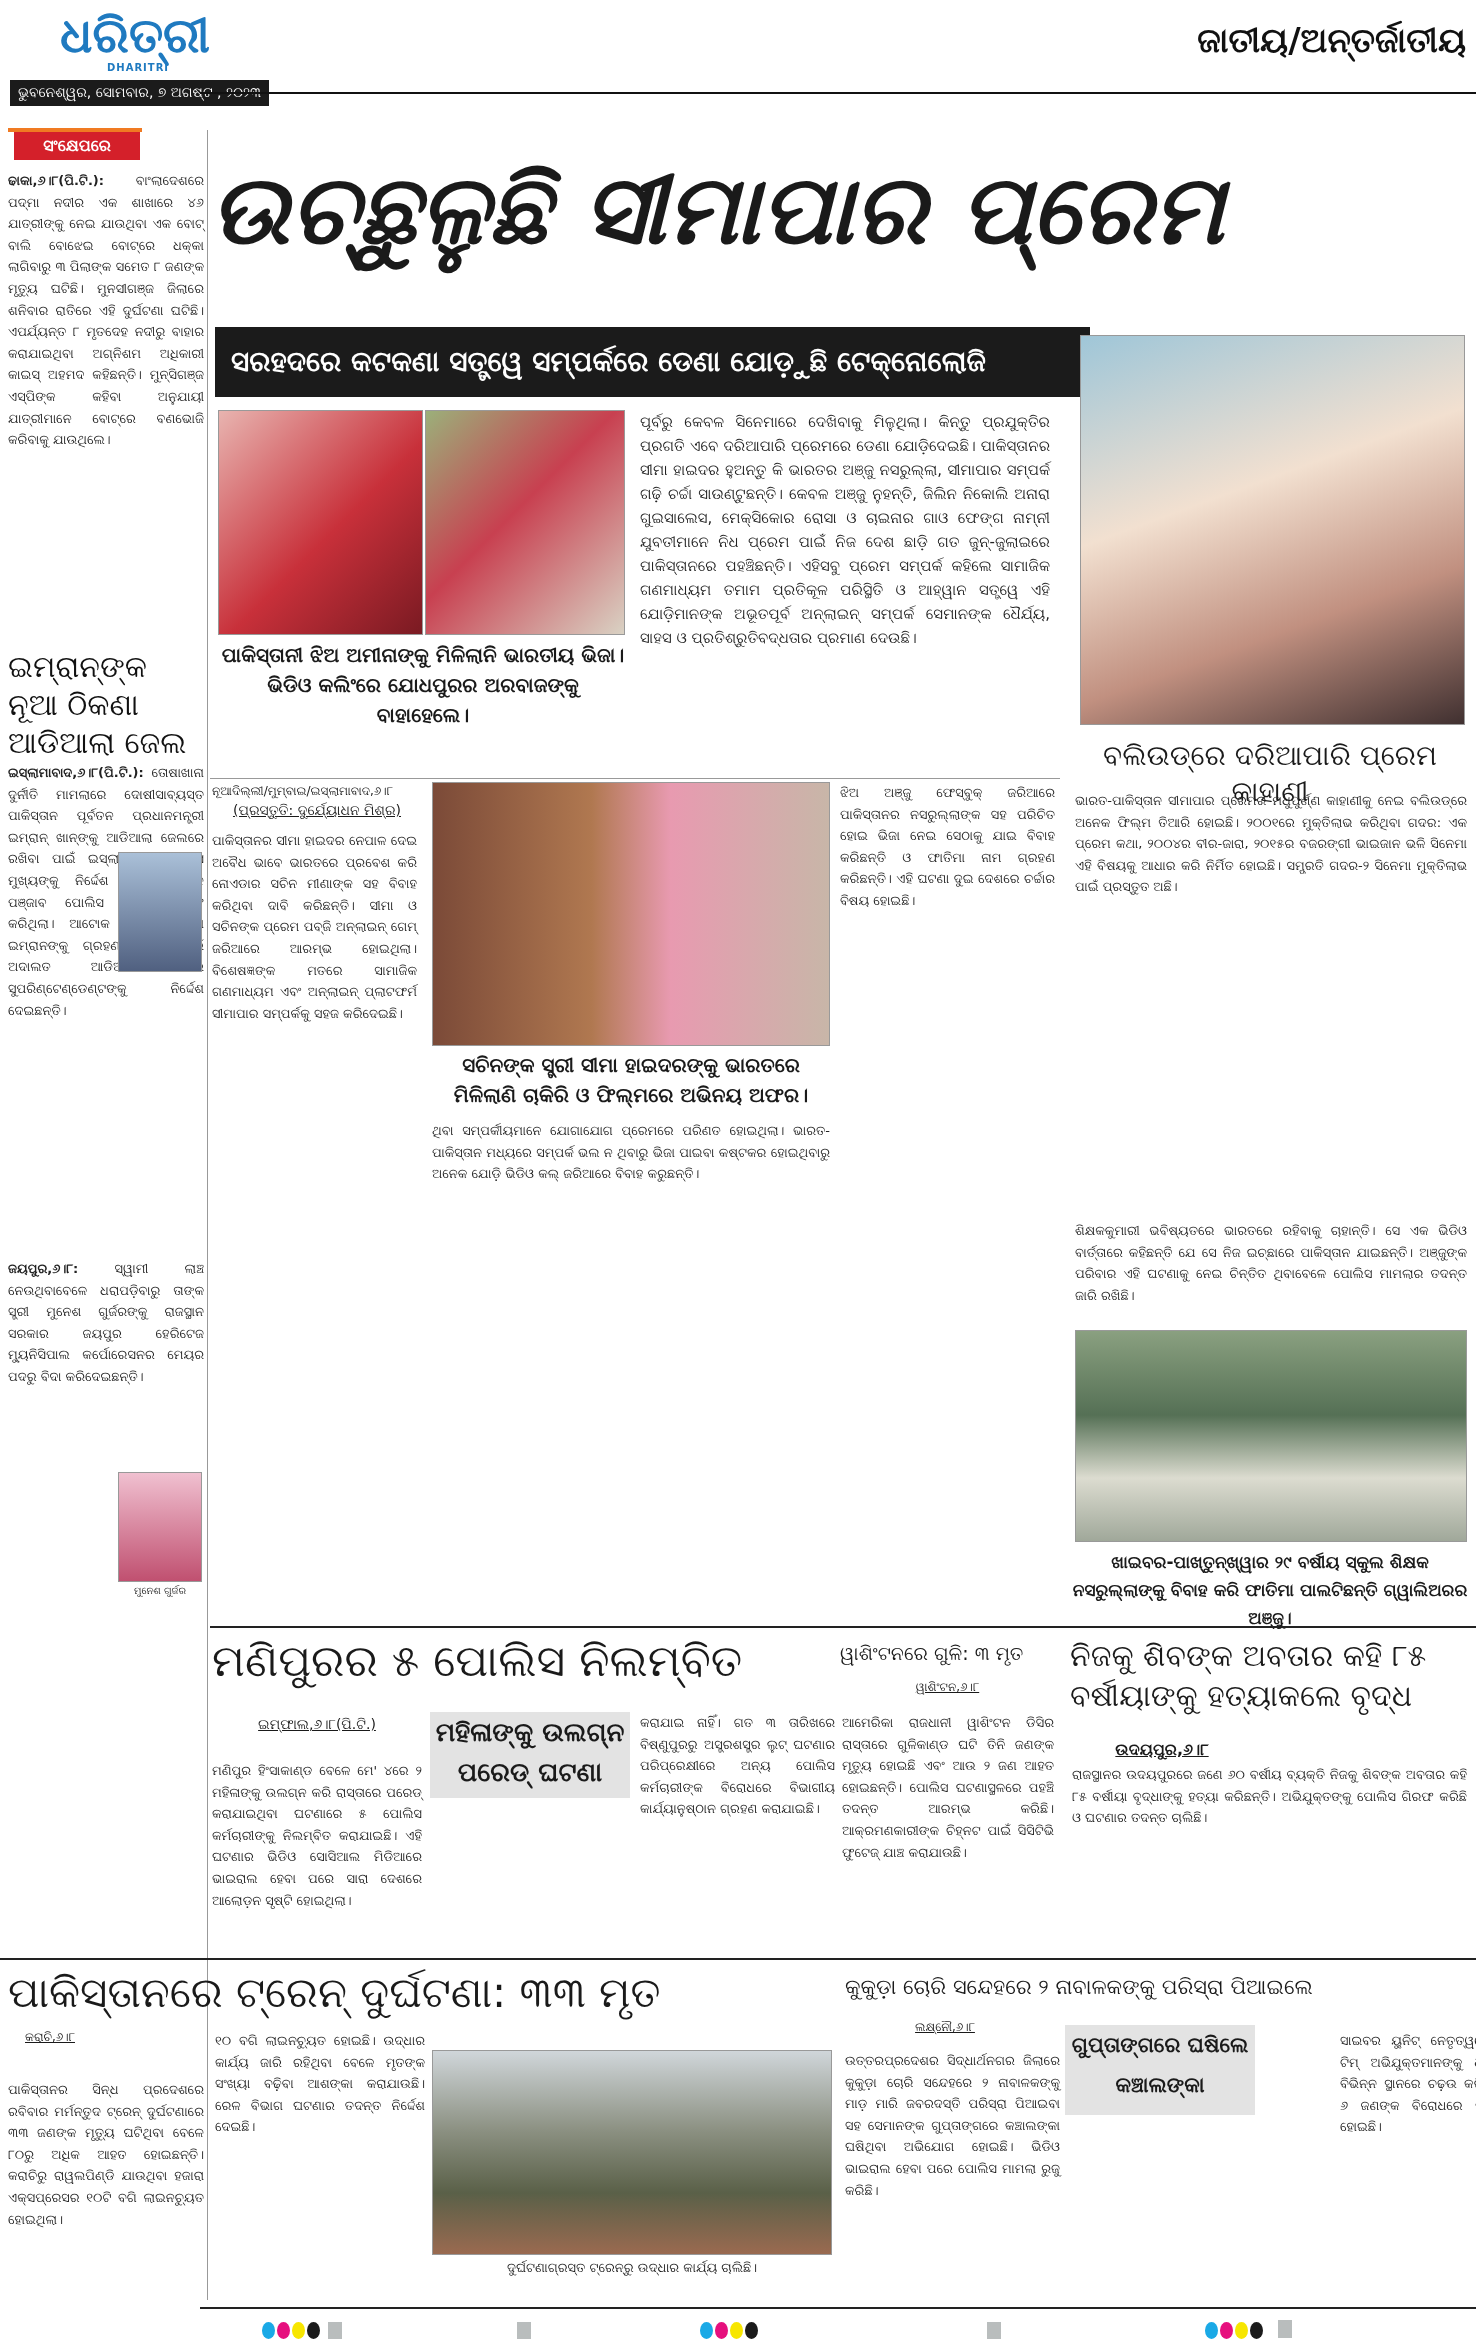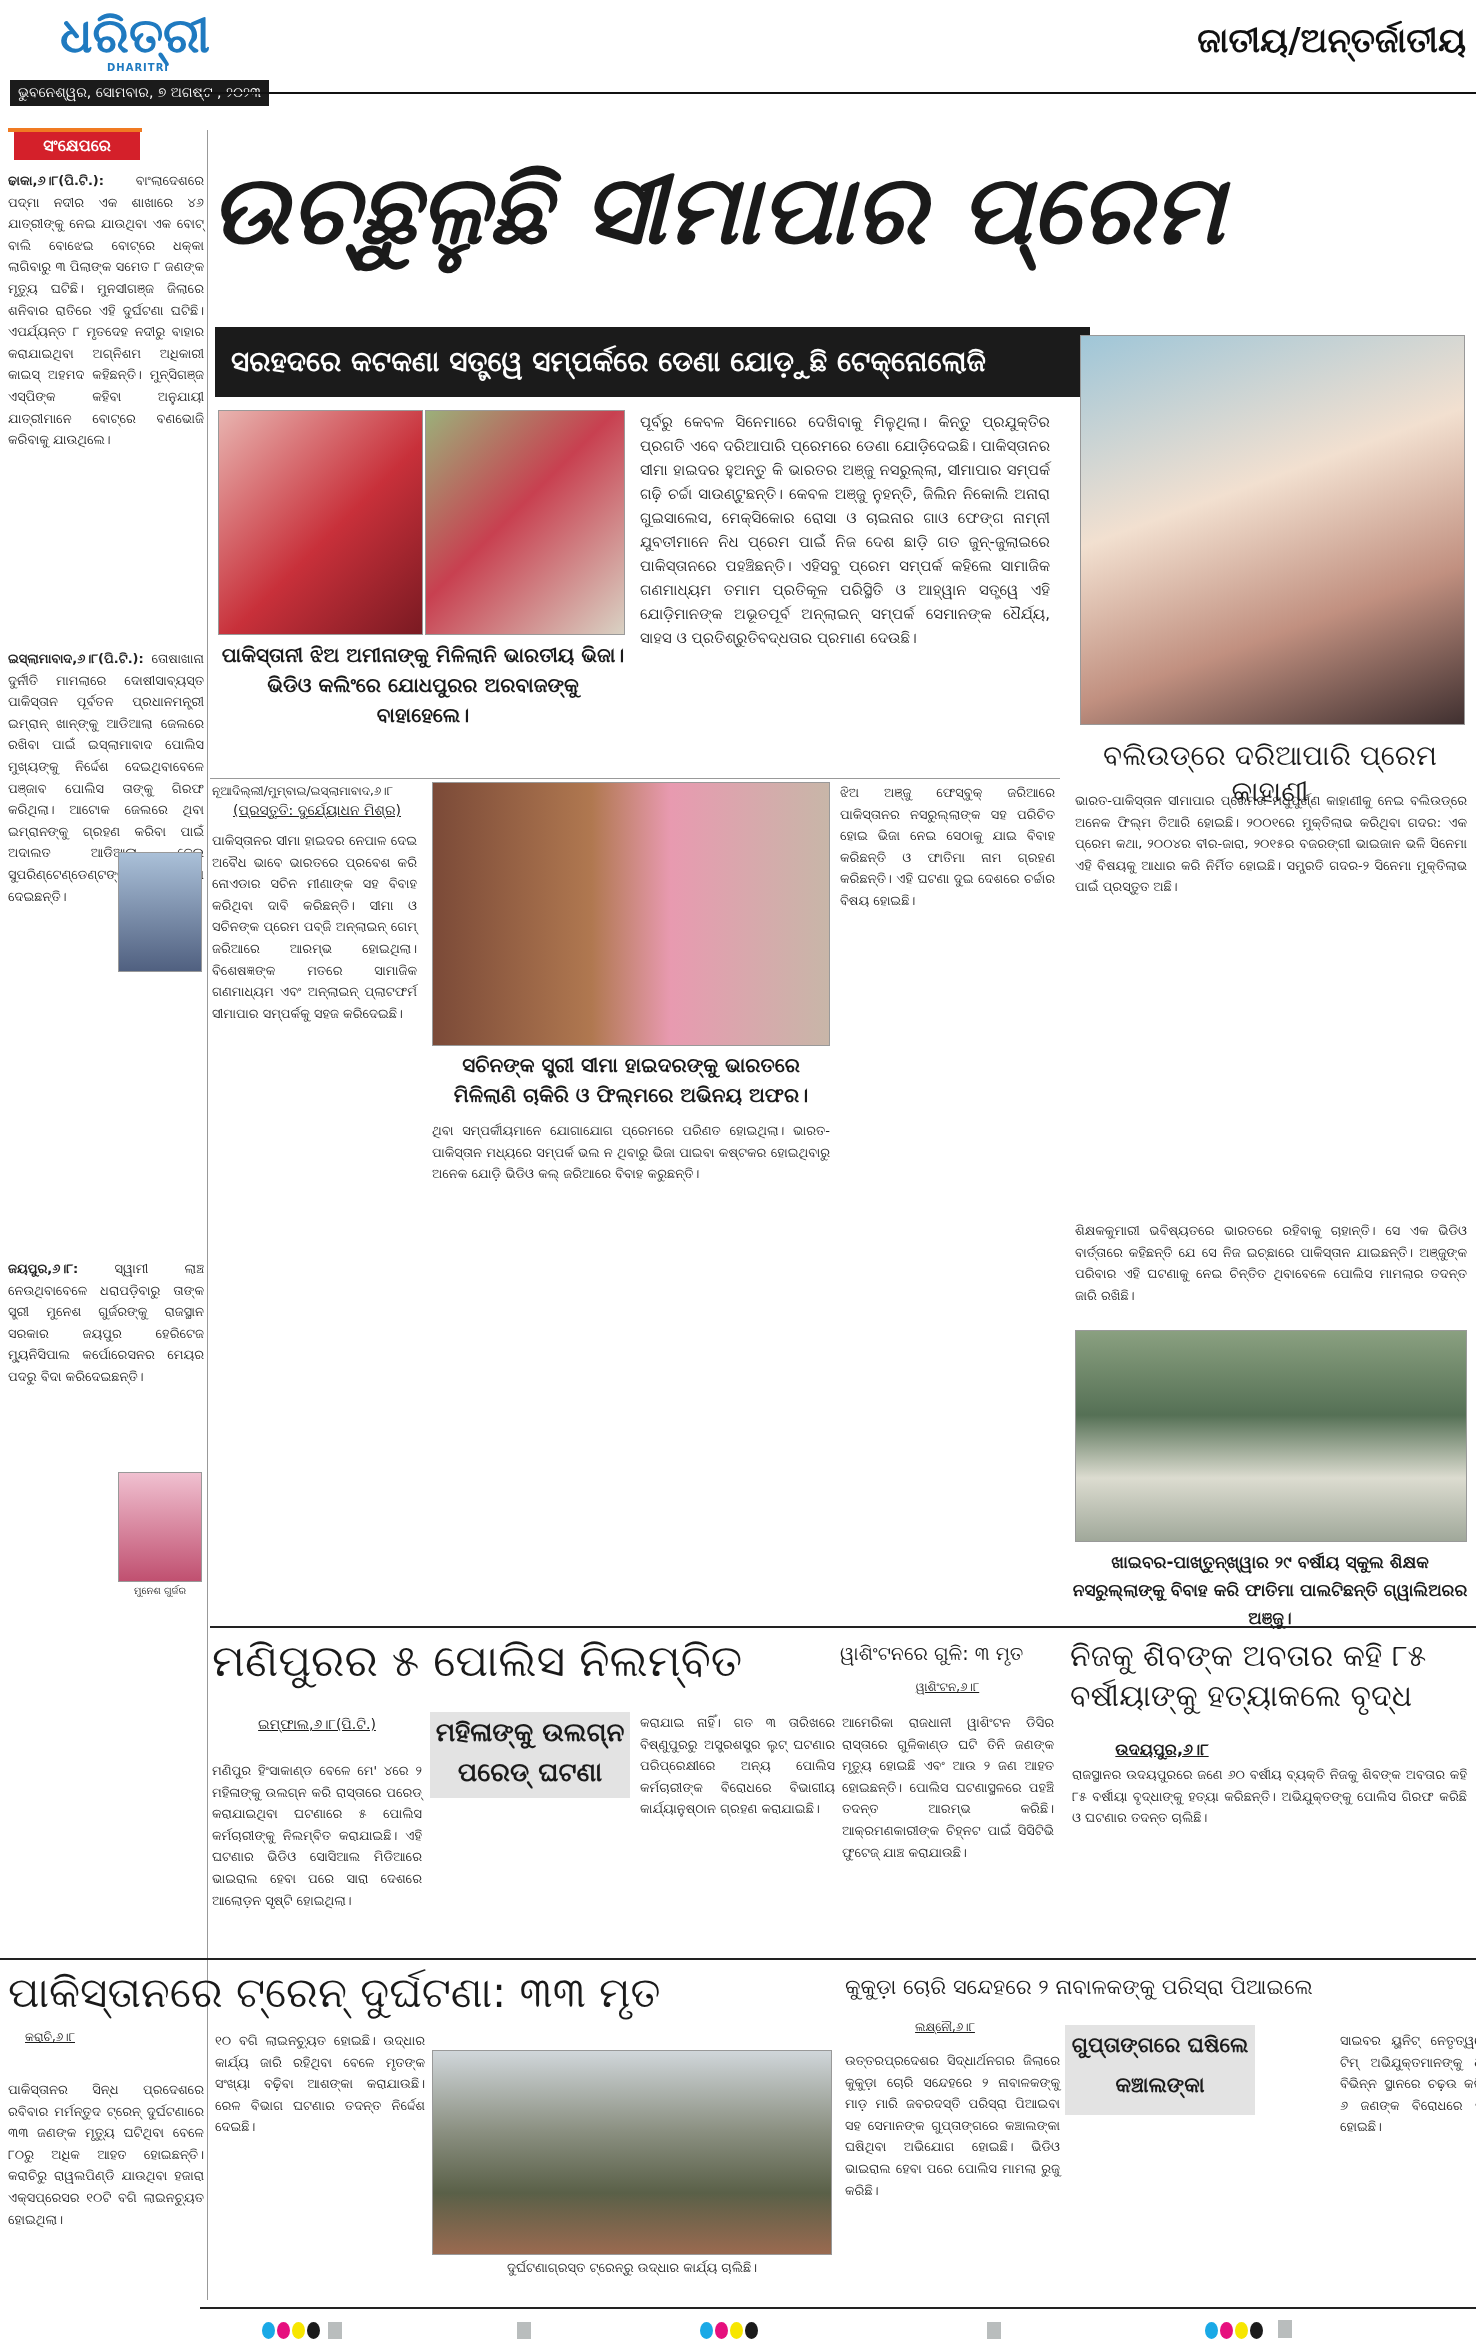--- a/index.html
+++ b/index.html
@@ -52,20 +52,21 @@
 <div class="abs brief-tag">ସଂକ୍ଷେପରେ</div>
 
 <div class="abs" style="left:8px;top:170px;width:196px;">
   <div class="col-text">
     <span class="dl">ଢାକା,୬।୮(ପି.ଟି.):</span>
     <span>ବାଂଲାଦେଶରେ ପଦ୍ମା ନଦୀର ଏକ ଶାଖାରେ ୪୬ ଯାତ୍ରୀଙ୍କୁ ନେଇ ଯାଉଥିବା ଏକ ବୋଟ୍ ବାଲି ବୋଝେଇ ବୋଟ୍‌ରେ ଧକ୍କା ଲାଗିବାରୁ ୩ ପିଲାଙ୍କ ସମେତ ୮ ଜଣଙ୍କ ମୃତ୍ୟୁ ଘଟିଛି। ମୁନସୀଗଞ୍ଜ ଜିଲାରେ ଶନିବାର ରାତିରେ ଏହି ଦୁର୍ଘଟଣା ଘଟିଛି। ଏପର୍ଯ୍ୟନ୍ତ ୮ ମୃତଦେହ ନଦୀରୁ ବାହାର କରାଯାଇଥିବା ଅଗ୍ନିଶମ ଅଧିକାରୀ କାଇସ୍ ଅହମଦ କହିଛନ୍ତି। ମୁନ୍‌ସିଗଞ୍ଜ ଏସ୍‌ପିଙ୍କ କହିବା ଅନୁଯାୟୀ ଯାତ୍ରୀମାନେ ବୋଟ୍‌ରେ ବଣଭୋଜି କରିବାକୁ ଯାଉଥିଲେ।</span>
   </div>
 </div>
 
 <div class="abs" style="left:8px;top:648px;width:196px;">
+  <div class="brief-h">ଇମ୍ରାନ୍‌ଙ୍କ ନୂଆ ଠିକଣା ଆଡିଆଲା ଜେଲ</div>
   <div class="col-text" style="width:196px;">
     <span class="dl">ଇସ୍‌ଲାମାବାଦ,୬।୮(ପି.ଟି.):</span>
     <span>ତୋଷାଖାନା ଦୁର୍ନୀତି ମାମଲାରେ ଦୋଷୀସାବ୍ୟସ୍ତ ପାକିସ୍ତାନ ପୂର୍ବତନ ପ୍ରଧାନମନ୍ତ୍ରୀ ଇମ୍ରାନ୍ ଖାନ୍‌ଙ୍କୁ ଆଡିଆଲା ଜେଲରେ ରଖିବା ପାଇଁ ଇସ୍‌ଲାମାବାଦ ପୋଲିସ ମୁଖ୍ୟଙ୍କୁ ନିର୍ଦ୍ଦେଶ ଦେଇଥିବାବେଳେ ପଞ୍ଜାବ ପୋଲିସ ତାଙ୍କୁ ଗିରଫ କରିଥିଲା। ଆଟୋକ ଜେଲରେ ଥିବା ଇମ୍ରାନଙ୍କୁ ଗ୍ରହଣ କରିବା ପାଇଁ ଅଦାଲତ ଆଡିଆଲା ଜେଲ ସୁପରିଣ୍ଟେଣ୍ଡେଣ୍ଟଙ୍କୁ ନିର୍ଦ୍ଦେଶ ଦେଇଛନ୍ତି।</span>
   </div>
 </div>
 <div class="abs photo p-imran" style="left:118px;top:852px;width:84px;height:120px;"></div>
 
 <div class="abs" style="left:8px;top:1258px;width:196px;">
   <div class="col-text">
     <span class="dl">ଜୟପୁର,୬।୮:</span>

